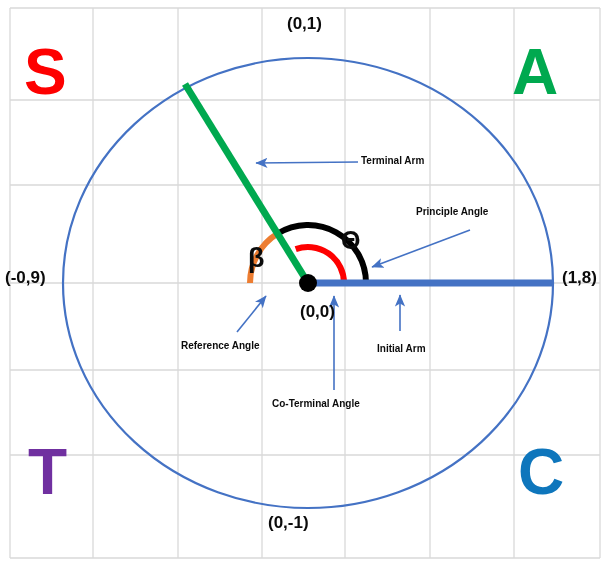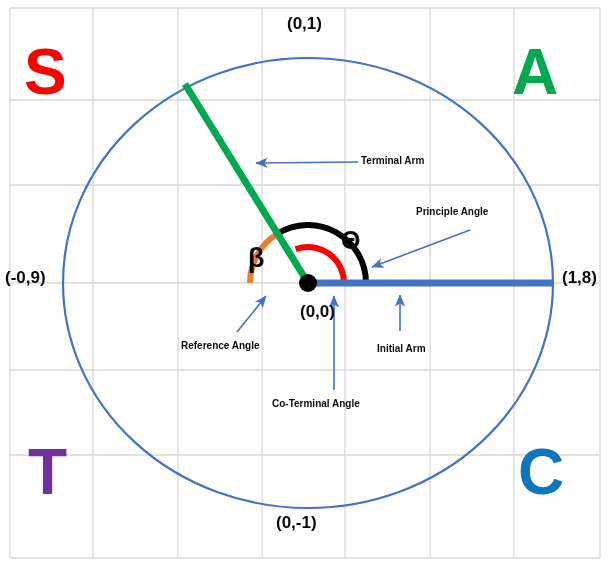--- a/index.html
+++ b/index.html
@@ -61,21 +61,21 @@
       </g>
     <g id="origin-group">
         <circle cx="308" cy="283" r="9" fill="#000000"></circle>
       </g>
   </svg>
 
   <div id="overlay">
       <div class="lbl coord" style="left: 287px; top: 14px;">(0,1)</div>
       <div class="lbl coord" style="left: 5px; top: 268px;">(-0,9)</div>
       <div class="lbl coord" style="left: 562px; top: 268px;">(1,8)</div>
-      <div class="lbl coord" style="left: 276px; top: 513px;">(0,-1)</div>
+      <div class="lbl coord" style="left: 268px; top: 513px;">(0,-1)</div>
       <div class="lbl coord" style="left: 300px; top: 302px;">(0,0)</div>
       <div class="quad" style="left: 24px; top: 40px; color: rgb(254, 0, 0);">S</div>
       <div class="quad" style="left: 512px; top: 40px; color: rgb(0, 169, 79);">A</div>
       <div class="quad" style="left: 28px; top: 440px; color: rgb(112, 48, 160);">T</div>
       <div class="quad" style="left: 518px; top: 440px; color: rgb(14, 118, 188);">C</div>
       <div class="greek" style="left: 341px; top: 226px; font-size: 25px;">Θ</div>
       <div class="greek" style="left: 248px; top: 243px; font-size: 27px;">β</div>
       <div class="lbl callout" style="left: 361px; top: 155px;">Terminal Arm</div>
       <div class="lbl callout" style="left: 416px; top: 206px;">Principle Angle</div>
       <div class="lbl callout" style="left: 163px; top: 340px; margin-left: 18px;">Reference Angle</div>

